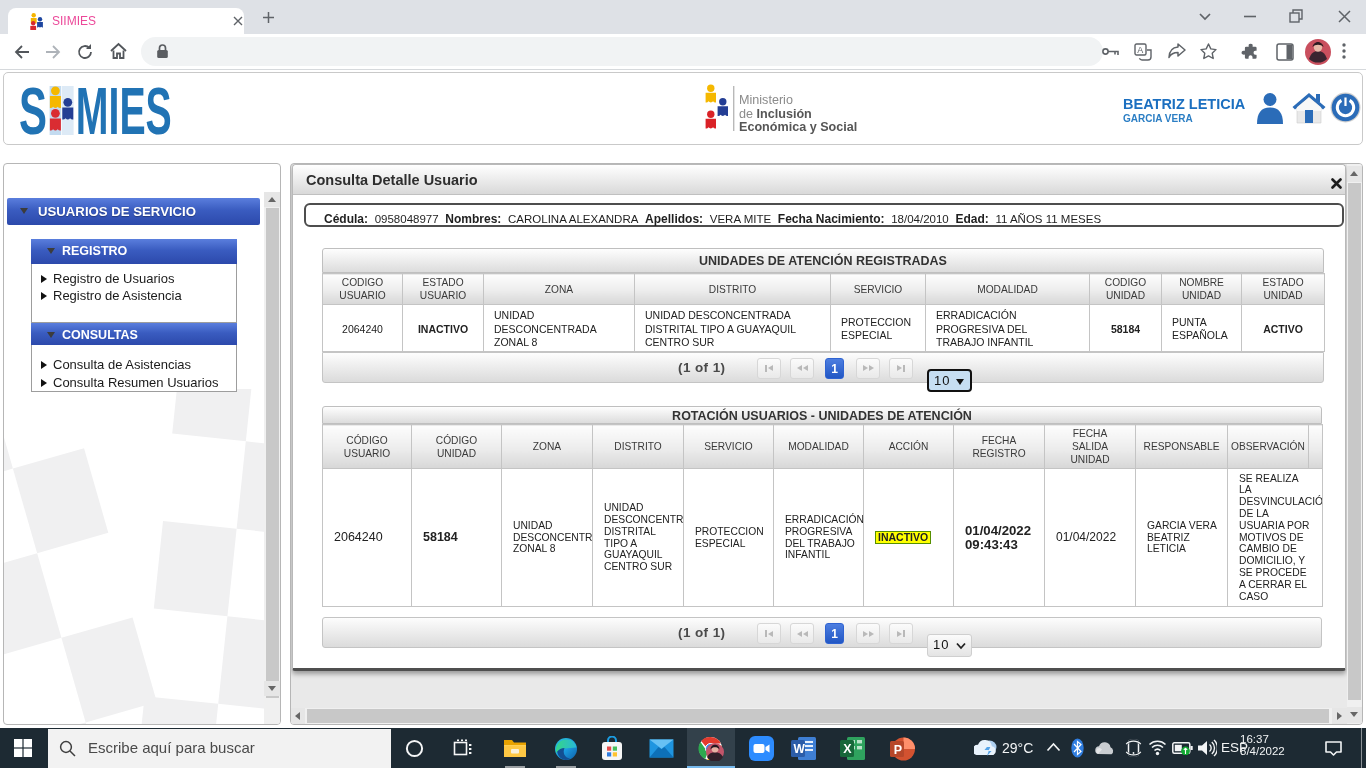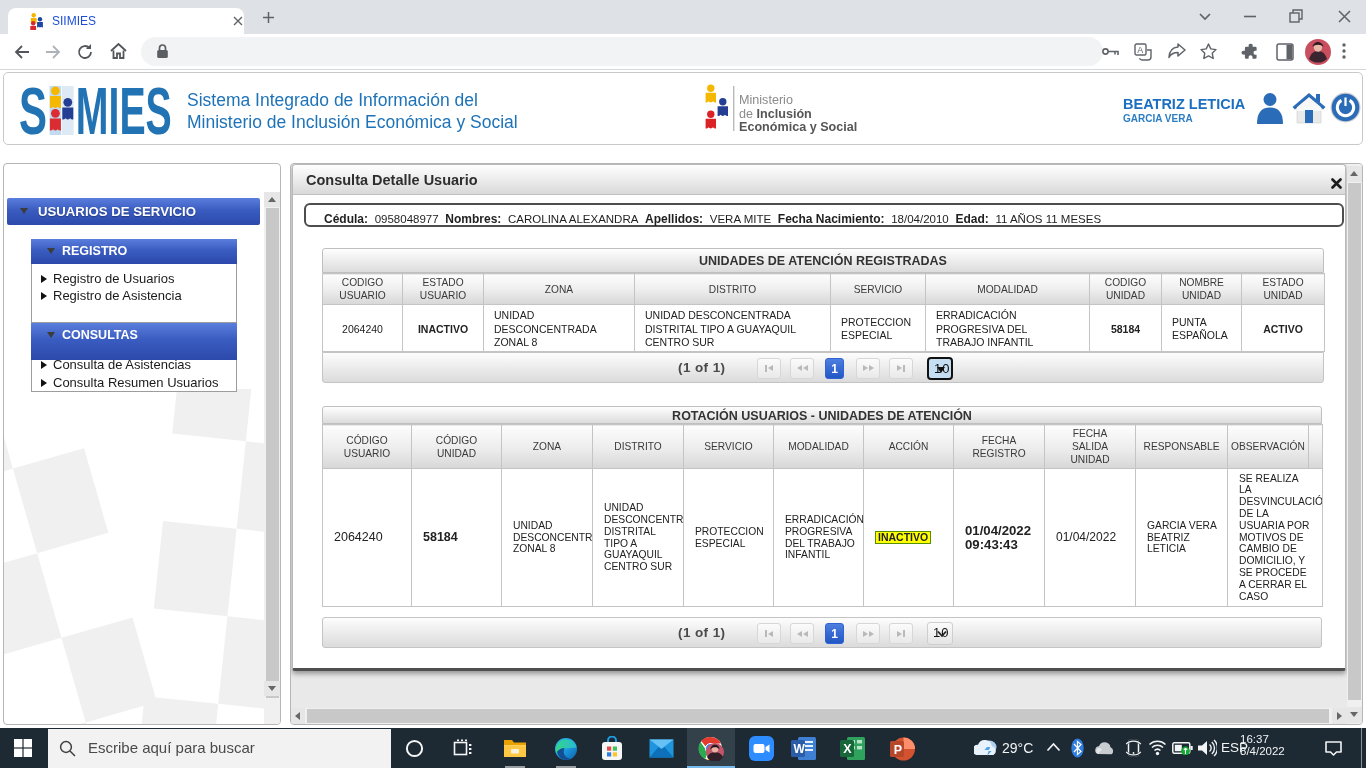--- a/index.html
+++ b/index.html
@@ -2,21 +2,21 @@
 <html><head>
 <meta charset="utf-8">
 <style>
 * { margin:0; padding:0; box-sizing:border-box; }
 html,body { width:1366px; height:768px; overflow:hidden; font-family:"Liberation Sans", sans-serif; background:#fff; }
 #screen { position:absolute; left:0; top:0; width:1366px; height:768px; }
 .abs { position:absolute; }
 
 #tabstrip { position:absolute; left:0; top:0; width:1366px; height:34px; background:#dee1e6; }
 #tab { position:absolute; left:8px; top:8px; width:236px; height:26px; background:#fff; border-radius:8px 8px 0 0; }
-#tabtitle { position:absolute; left:44px; top:6px; font-size:12px; color:#1d4ed8; }
+#tabtitle { position:absolute; left:44px; top:6px; font-size:12px; color:#ec4899; }
 #toolbar { position:absolute; left:0; top:34px; width:1366px; height:35px; background:#fff; }
 #chromediv { position:absolute; left:0; top:69px; width:1366px; height:1px; background:#d6d9dc; }
 #omnibox { position:absolute; left:141px; top:3px; width:962px; height:29px; background:#f1f3f4; border-radius:15px; }
 #urltext { position:absolute; left:35px; top:7px; font-size:14px; color:#202124; white-space:nowrap; }
 
 #page { position:absolute; left:0; top:70px; width:1366px; height:656px; background:#fff; }
 #hdrbox { position:absolute; left:3px; top:2px; width:1360px; height:73px; border:1px solid #c9c9c9; border-radius:5px; background:#fff; }
 
 #leftpanel { position:absolute; left:3px; top:93px; width:278px; height:562px; border:1px solid #b6b6b6; border-radius:4px; background:#fff; overflow:hidden; }
 #centerpanel { position:absolute; left:290px; top:93px; width:1073px; height:562px; border:1px solid #b6b6b6; border-radius:4px; background:#e9e9e9; overflow:hidden; }
@@ -48,21 +48,21 @@
 table.dt th { background:linear-gradient(#fdfdfd 0%, #ececec 55%, #d7d7d7 100%); font-weight:normal; color:#3a3a3a; text-align:center; padding:2px 1px; }
 table.dt td { background:#fff; color:#222; vertical-align:middle; }
 .pgbar { position:relative; width:100%; height:31px; background:linear-gradient(#fdfdfd,#dbdbdb); border:1px solid #c4c4c4; border-radius:0 0 3px 3px; }
 .pgtxt { position:absolute; font-size:13.5px; font-weight:bold; color:#4a4a4a; top:7px; letter-spacing:0.4px; }
 .pgbtn { position:absolute; top:5px; width:24px; height:21px; background:linear-gradient(#fbfbfb,#e9e9e9); border:1px solid #d7d7d7; border-radius:3px; display:flex; align-items:center; justify-content:center; gap:1px; }
 .pgcur { position:absolute; top:5px; width:19px; height:21px; background:linear-gradient(#4d7ee0,#2257c4); border:1px solid #2f63d2; border-radius:3px; color:#fff; font-size:12px; font-weight:bold; text-align:center; line-height:20px; }
 .gly { display:flex; align-items:center; gap:1px; }
 .gt { display:inline-block; width:0; height:0; border-top:3.5px solid transparent; border-bottom:3.5px solid transparent; }
 .gl { border-right:5px solid #b9b9b9; } .gr { border-left:5px solid #b9b9b9; }
 .gbar { display:inline-block; width:2px; height:7px; background:#b9b9b9; }
-.ddown { position:absolute; top:4px; width:26px; height:23px; font-size:12px; color:#111; }
+.ddown { position:absolute; top:16px; width:45px; height:23px; font-size:12px; color:#111; }
 .dd1 { background:#c6def2; border:2px solid #111; border-radius:4px; }
 .dd2 { background:linear-gradient(#fbfbfb,#e4e4e4); border:1px solid #cfcfcf; border-radius:3px; }
 .ddt { position:absolute; left:5px; top:2px; letter-spacing:1px; font-size:13px; }
 .dcaret { position:absolute; right:6px; top:8px; width:0; height:0; border-left:4.5px solid transparent; border-right:4.5px solid transparent; border-top:6px solid #111; }
 .t1 td { font-size:10.5px; line-height:13.5px; padding:4px 10px 1px 10px; }
 .t2 td { font-size:10.3px; line-height:11.8px; padding:3px 0px 3px 11px; } .t2 td.num { font-size:12.5px; } .t2 td.fr { font-size:13.2px; } .t2 td.fs { font-size:12px; }
 .t1 th { font-size:10.2px; line-height:13px; }
 .t2 th { font-size:10.2px; line-height:13px; }
 .ctr { text-align:center; }
 .nw { white-space:nowrap; }
@@ -187,21 +187,20 @@
               <path d="M29.9 35.5 h11 v12 a3.2,3.2 0 0 1 -3.2,-1.3 a3.2,3.2 0 0 1 -4.6,0 a3.2,3.2 0 0 1 -3.2,1.3 z"></path>
             </g>
 
           <g fill="#243e94">
               <circle cx="47.8" cy="19.3" r="4.4"></circle>
               <path d="M42.3 24.5 h11 v12 a3.2,3.2 0 0 1 -3.2,-1.3 a3.2,3.2 0 0 1 -4.6,0 a3.2,3.2 0 0 1 -3.2,1.3 z"></path>
             </g>
           <text x="55.8" y="51" font-family="Liberation Sans" font-weight="bold" font-size="66" fill="#2173b4" textLength="96" lengthAdjust="spacingAndGlyphs">MIES</text>
         </svg>
       </div>
-      <div class="abs" style="left:183px;top:16px;font-size:17.5px;line-height:22px;color:#1e73b8;">Sistema Integrado de Información del<br>Ministerio de Inclusión Económica y Social</div>
 
       <svg class="abs" style="left:698px;top:11px" width="180" height="52" viewBox="0 0 180 52">
         <g fill="#f5b800">
             <circle cx="8.8" cy="4.2" r="3.7"></circle>
             <path d="M3.6 8.8 h10.4 v9.6 a2.8,2.8 0 0 1 -2.9,-1.1 a2.9,2.9 0 0 1 -4.6,0 a2.8,2.8 0 0 1 -2.9,1.1 z"></path>
           </g>
           <g fill="#243e94">
             <circle cx="20.8" cy="17.7" r="3.7"></circle>
             <path d="M15.6 22.3 h10.4 v9.6 a2.8,2.8 0 0 1 -2.9,-1.1 a2.9,2.9 0 0 1 -4.6,0 a2.8,2.8 0 0 1 -2.9,1.1 z"></path>
           </g>
@@ -281,21 +280,21 @@
         <div class="bluebar abs" style="left:-1px;top:-1px;width:206px;height:25px;">
             <div class="tri abs" style="left:16px;top:9px;border-top-color:#3c3c3c"></div>
             <div class="abs" style="left:31px;top:5px;font-size:12.5px;">REGISTRO</div>
           </div>
         <div class="mitem" style="left:9px;top:31px;"><span class="arr"></span>Registro de Usuarios</div>
         <div class="mitem" style="left:9px;top:48px;"><span class="arr"></span>Registro de Asistencia</div>
         <div class="mitem" style="left:9px;top:82px;"><span class="arr"></span>Registro de Logros</div>
       </div>
 
       <div class="abs" style="left:27px;top:159px;width:206px;height:69px;border:1px solid #9d9d9d;background:#fff;">
-        <div class="bluebar abs" style="left:-1px;top:-1px;width:206px;height:37px;">
+        <div class="bluebar abs" style="left:-1px;top:-1px;width:206px;height:22px;">
             <div class="tri abs" style="left:16px;top:9px;border-top-color:#3c3c3c"></div>
             <div class="abs" style="left:31px;top:5px;font-size:12.5px;">CONSULTAS</div>
           </div>
         <div class="mitem" style="left:9px;top:33px;"><span class="arr"></span>Consulta de Asistencias</div>
         <div class="mitem" style="left:9px;top:51px;"><span class="arr"></span>Consulta Resumen Usuarios</div>
       </div>
 
       <div class="sbtrack" style="left:260px;top:28px;width:17px;height:534px;"></div>
       <div class="sbbtn" style="left:260px;top:28px;width:17px;height:15px;">
           <div class="uarr" style="left:4px;top:5px;"></div>

